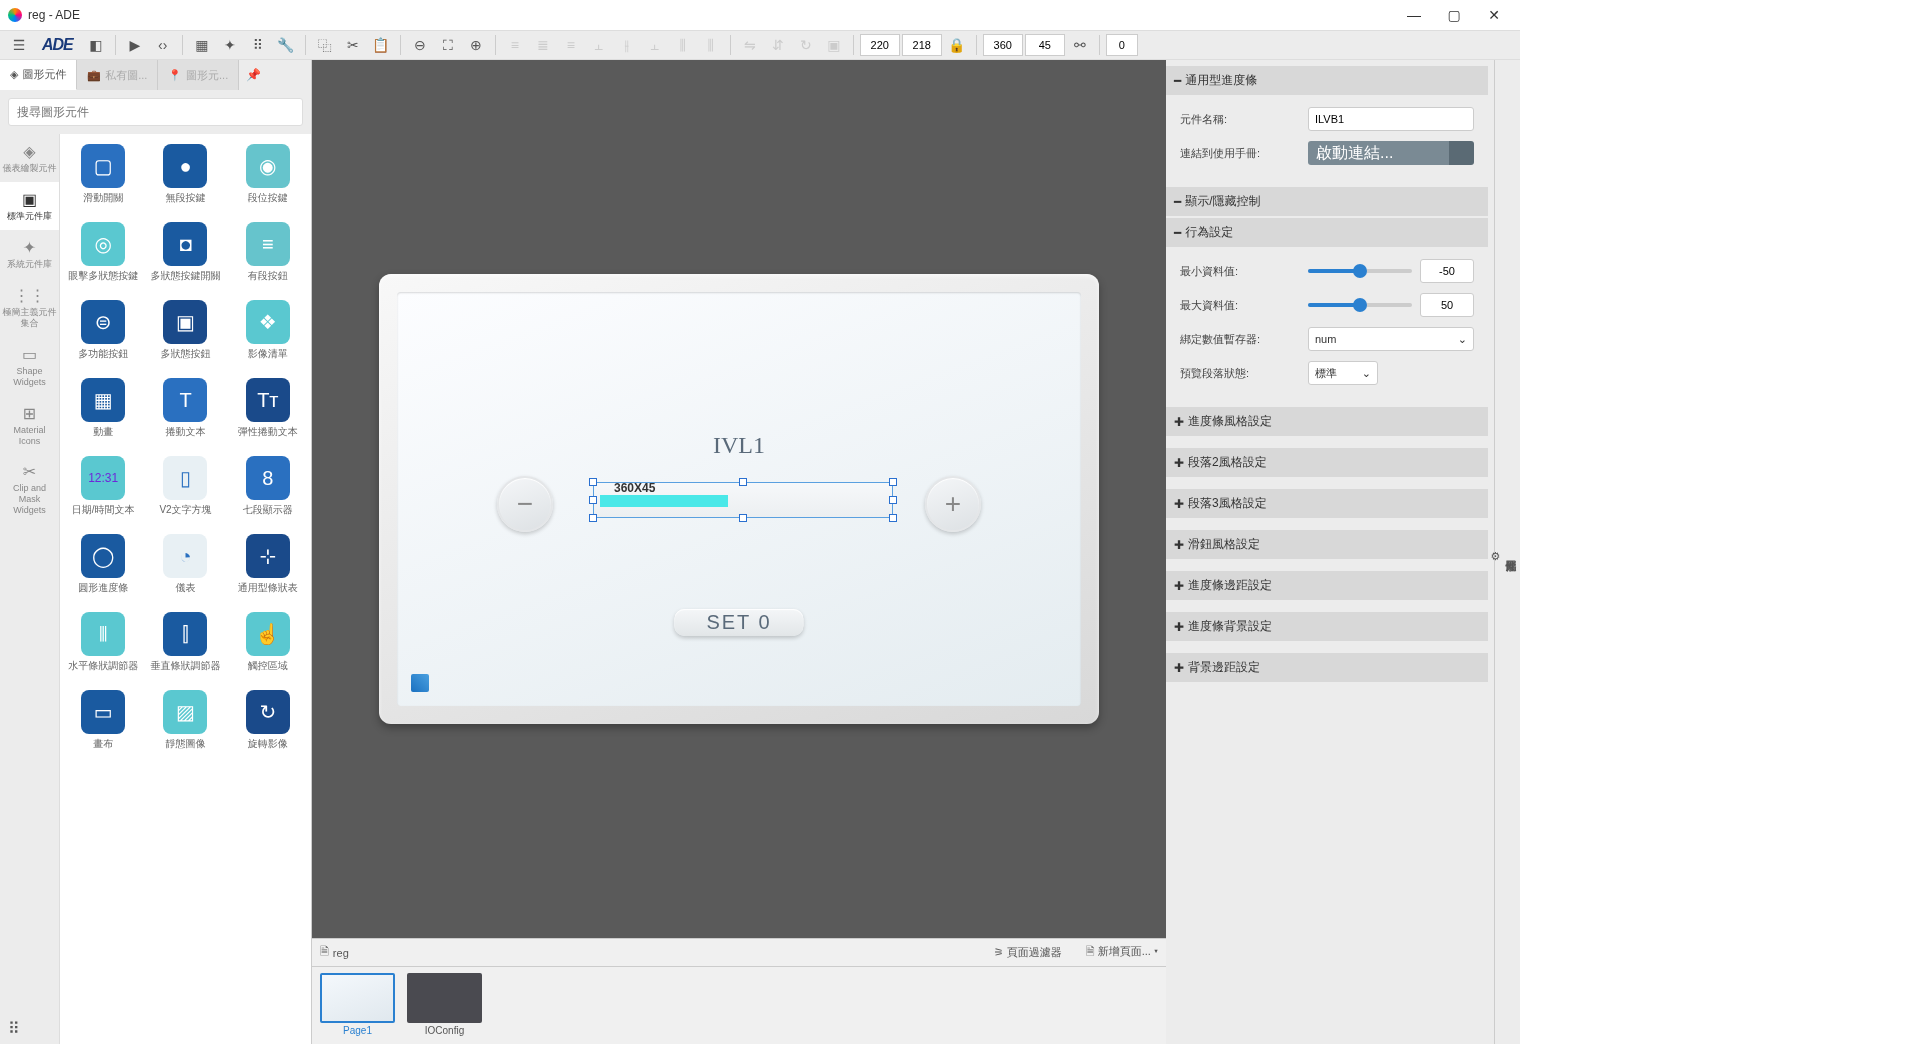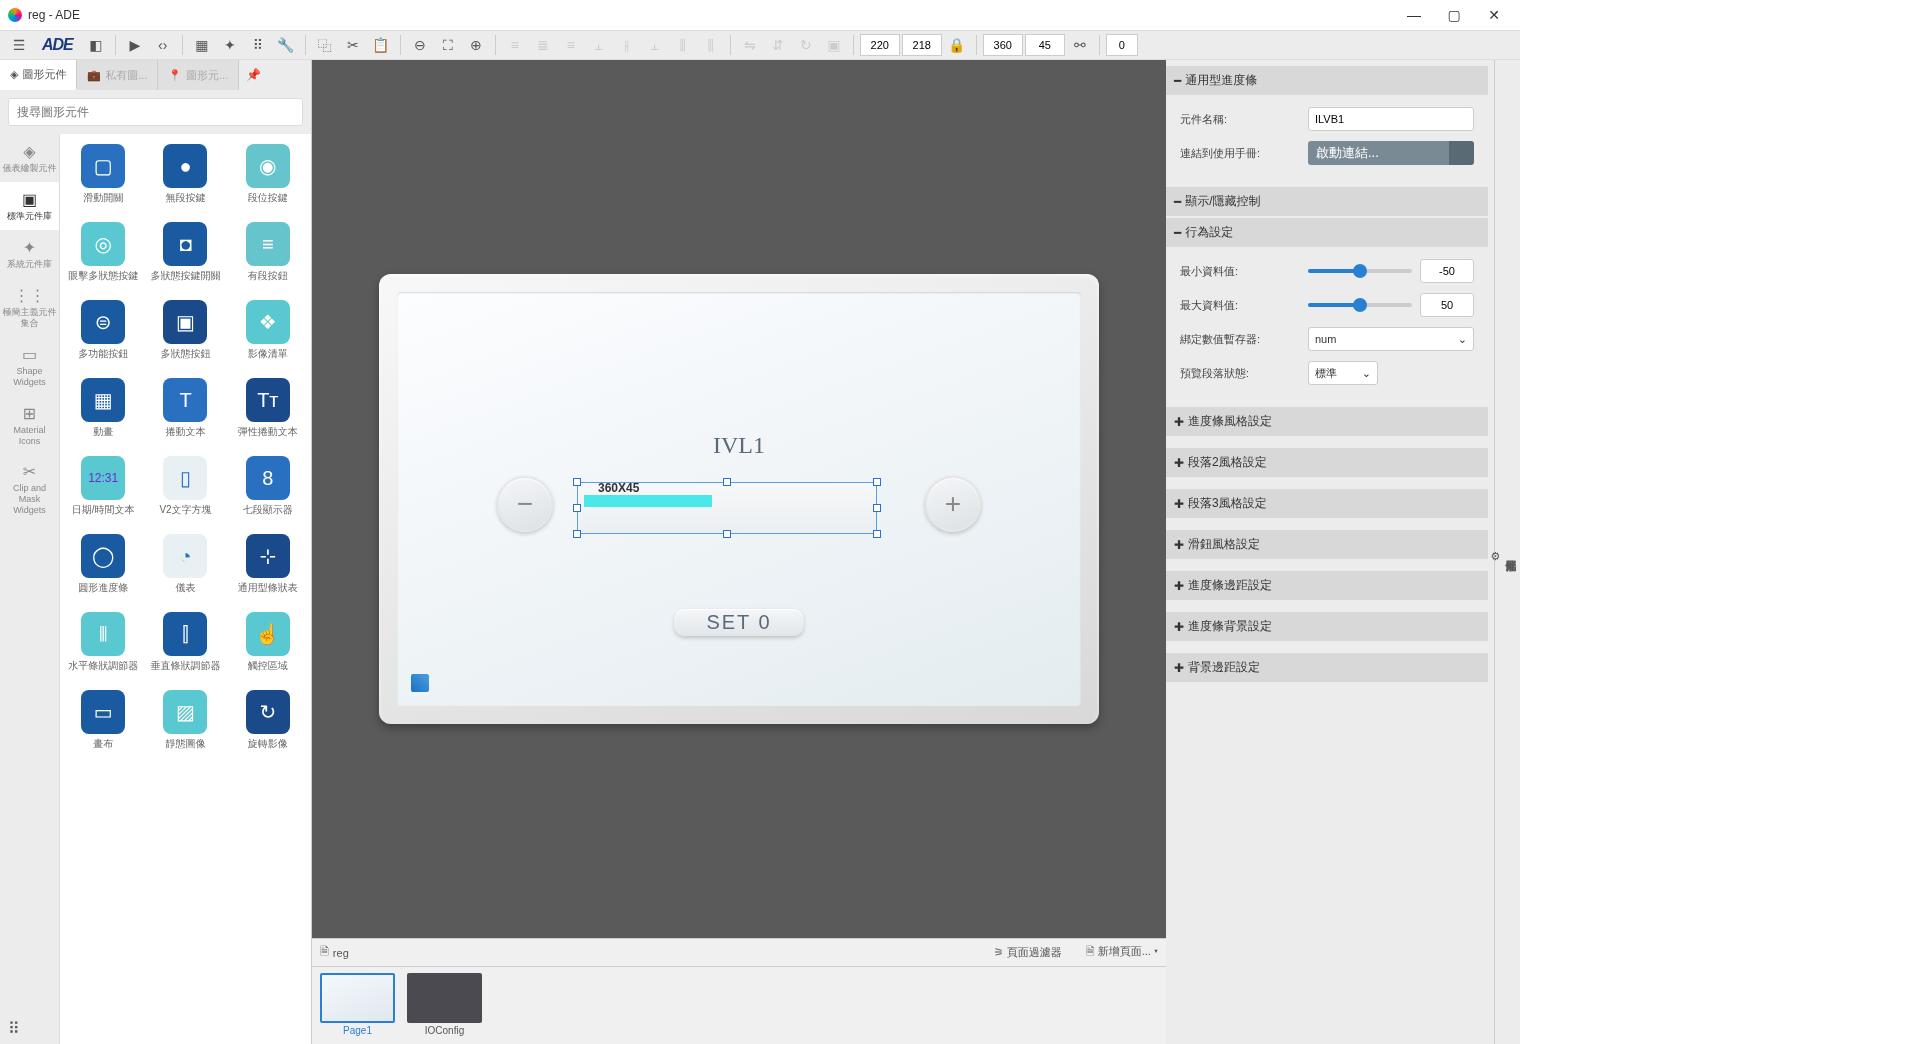--- a/index.html
+++ b/index.html
@@ -41,21 +41,21 @@
 .center { flex: 1; display: flex; flex-direction: column; background: #5a5a5a; position: relative; }
 .canvas-wrap { flex: 1; display: flex; align-items: center; justify-content: center; overflow: hidden; }
 .device { width: 720px; height: 450px; background: linear-gradient(160deg, #f8f8f8, #d8d8d8); border-radius: 12px; padding: 18px; position: relative; box-shadow: inset 0 2px 4px rgba(255,255,255,0.6), 0 4px 8px rgba(0,0,0,0.3); }
 .screen { width: 100%; height: 100%; background: linear-gradient(160deg, #fcfdff, #e4ecf0); border-radius: 4px; position: relative; box-shadow: inset 0 1px 2px rgba(0,0,0,0.15); }
 .device-logo { position: absolute; left: 14px; bottom: 14px; width: 18px; height: 18px; background: linear-gradient(45deg,#1a70c0,#4aa0e0); border-radius: 2px; }
 .ivl-label { position: absolute; top: 140px; left: 50%; transform: translateX(-50%); font-size: 24px; color: #5a6a7a; font-family: Liberation Serif, serif; }
 .circ-btn { position: absolute; width: 56px; height: 56px; border-radius: 50%; background: linear-gradient(160deg,#f4f6f8,#dde1e4); box-shadow: 0 2px 4px rgba(0,0,0,0.2), inset 0 1px 1px #fff; display: flex; align-items: center; justify-content: center; font-size: 28px; color: #888; border: 2px solid #e4e6e8; }
 .minus-btn { top: 184px; left: 100px; }
 .plus-btn { top: 184px; right: 100px; }
 .set-btn { position: absolute; bottom: 70px; left: 50%; transform: translateX(-50%); padding: 2px 32px; background: linear-gradient(#f4f6f8,#e2e6e8); border-radius: 10px; box-shadow: 0 2px 4px rgba(0,0,0,0.2), inset 0 1px 1px #fff; font-size: 20px; color: #5a6a7a; letter-spacing: 2px; }
-.prog-sel { position: absolute; top: 190px; left: 180px; width: 300px; height: 52px; border: 1px solid #5aa0e0; background: linear-gradient(#f6f8fa,#eceff1); }
+.prog-sel { position: absolute; top: 190px; left: 196px; width: 300px; height: 36px; border: 1px solid #5aa0e0; background: linear-gradient(#f6f8fa,#eceff1); }
 .prog-fill { position: absolute; left: 6px; top: 12px; width: 128px; height: 12px; background: #4ae8e8; }
 .prog-dim { position: absolute; top: -2px; left: 20px; font-size: 12px; color: #333; font-weight: bold; }
 .sel-handle { position: absolute; width: 8px; height: 8px; background: #fff; border: 1px solid #2a70d0; }
 .h-nw { top: -5px; left: -5px; } .h-n { top: -5px; left: 50%; margin-left: -4px; } .h-ne { top: -5px; right: -5px; }
 .h-w { top: 50%; left: -5px; margin-top: -4px; } .h-e { top: 50%; right: -5px; margin-top: -4px; }
 .h-sw { bottom: -5px; left: -5px; } .h-s { bottom: -5px; left: 50%; margin-left: -4px; } .h-se { bottom: -5px; right: -5px; }
 
 .bottombar { height: 28px; background: #f0f0f0; border-top: 1px solid #ccc; display: flex; align-items: center; padding: 0 8px; font-size: 11px; color: #555; }
 .bottombar .right { margin-left: auto; display: flex; gap: 24px; align-items: center; }
 .thumbrow { height: 78px; background: #f0f0f0; border-top: 1px solid #ccc; display: flex; gap: 12px; padding: 6px 8px; align-items: flex-start; }
@@ -66,21 +66,21 @@
 .thumb.active .thumb-label { color: #2a80d0; }
 
 .rightpanel { width: 354px; background: #ececec; display: flex; }
 .propcol { flex: 1; overflow-y: auto; padding: 6px 6px 6px 0; }
 .proptab { width: 26px; background: #ececec; border-left: 1px solid #ccc; writing-mode: vertical-rl; text-align: center; padding: 8px 2px; font-size: 11px; color: #555; cursor: pointer; }
 .section-hdr { background: #d8d8d8; padding: 6px 8px; font-size: 12px; color: #333; display: flex; align-items: center; gap: 4px; cursor: pointer; margin-bottom: 2px; }
 .section-body { background: #ececec; padding: 10px 14px; margin-bottom: 2px; }
 .prow { display: flex; align-items: center; margin-bottom: 10px; gap: 8px; }
 .plabel { width: 120px; font-size: 11px; color: #444; }
 .pinput { flex: 1; height: 24px; border: 1px solid #ccc; background: #fff; padding: 0 6px; font-size: 11px; border-radius: 3px; }
-.pbtn { flex: 1; height: 24px; background: linear-gradient(90deg,#7a8a94 85%, #5a6a74 85%); color: #fff; border: none; border-radius: 3px; font-size: 13px; text-align: left; padding: 0 8px; cursor: pointer; }
+.pbtn { flex: 1; height: 24px; background: linear-gradient(90deg,#7a8a94 85%, #5a6a74 85%); color: #fff; border: none; border-radius: 3px; font-size: 16px; text-align: left; padding: 0 8px; cursor: pointer; }
 .pcheck { width: 14px; height: 14px; border: 1px solid #888; background: #fff; }
 .pslider { flex: 1; height: 4px; background: #ccc; border-radius: 2px; position: relative; }
 .pslider::before { content: ''; position: absolute; left: 0; width: 50%; height: 100%; background: #2a80d0; border-radius: 2px; }
 .pslider::after { content: ''; position: absolute; left: 50%; top: -5px; width: 14px; height: 14px; background: #2a80d0; border-radius: 50%; margin-left: -7px; }
 .pval { width: 54px; height: 24px; border: 1px solid #ccc; background: #fff; text-align: center; font-size: 11px; border-radius: 3px; }
 .pselect { flex: 1; height: 24px; border: 1px solid #ccc; background: #fff; display: flex; align-items: center; justify-content: space-between; padding: 0 6px; font-size: 11px; border-radius: 3px; cursor: pointer; }
 .pselect.sm { flex: 0 0 70px; }
 
 .bottom-apps { position: absolute; left: 8px; bottom: 6px; font-size: 16px; color: #555; cursor: pointer; }
 </style>

